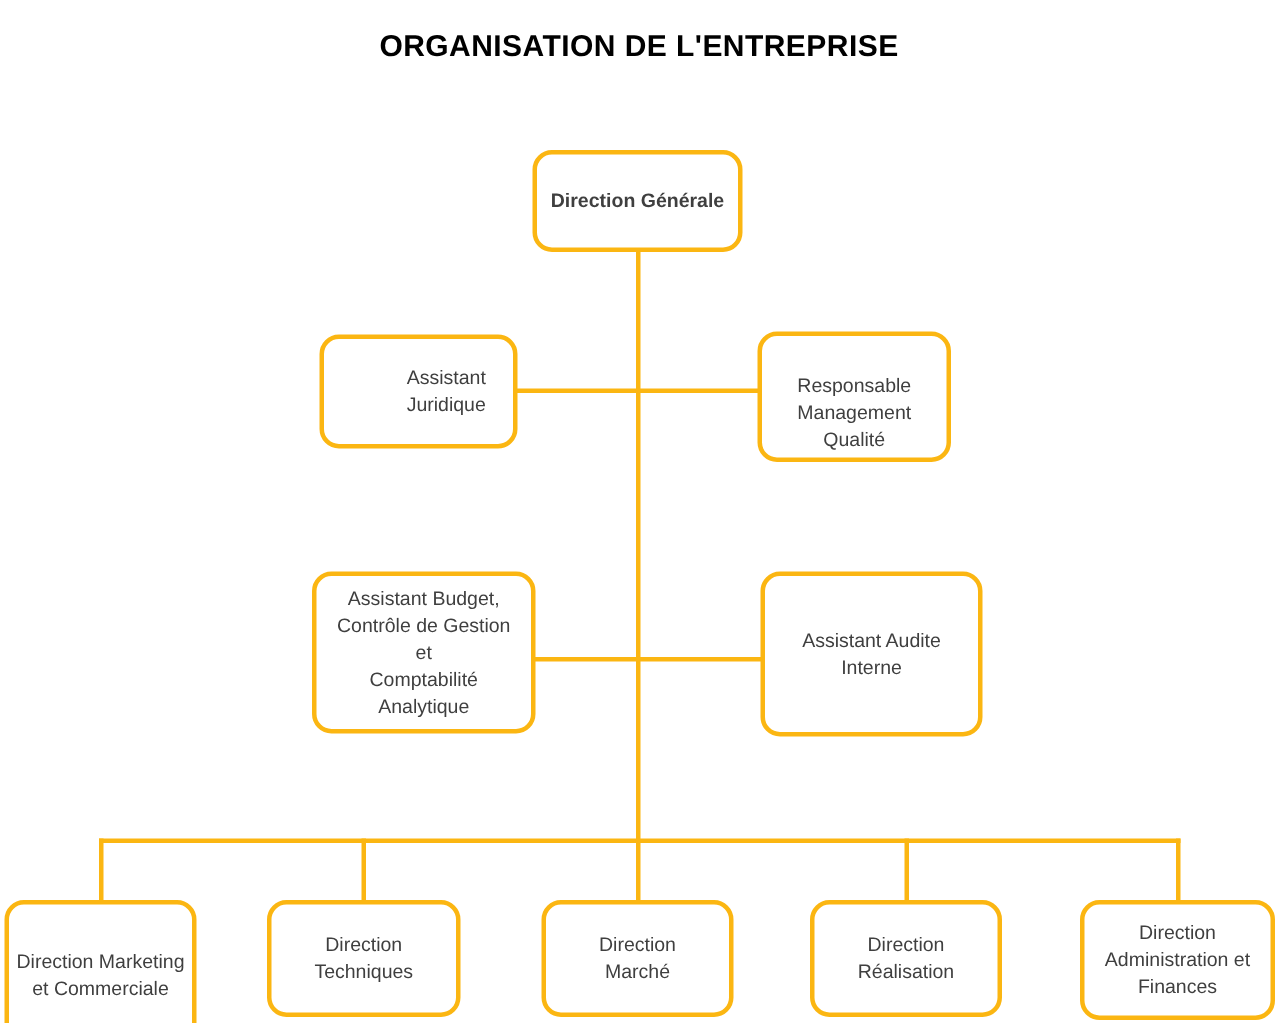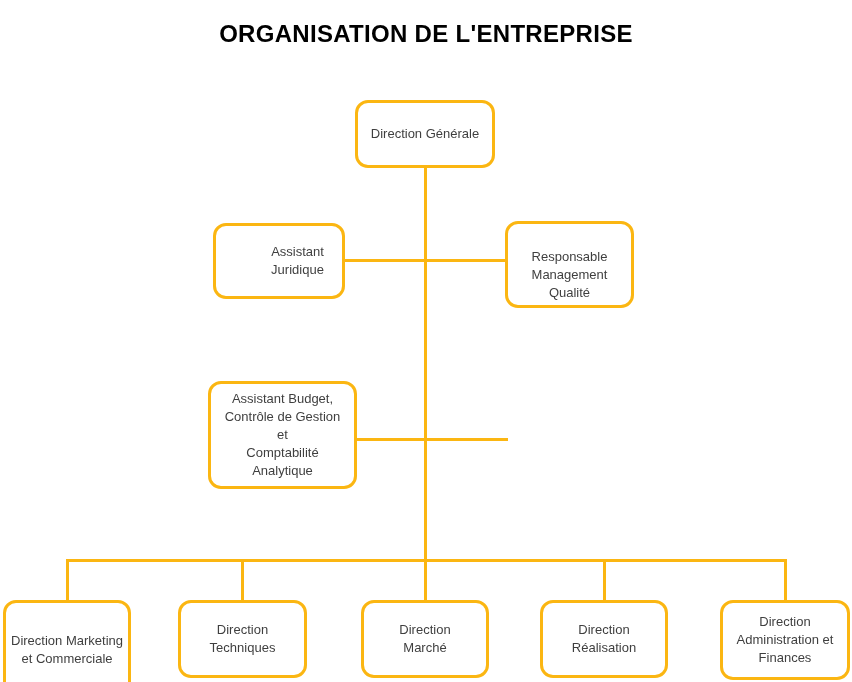--- a/index.html
+++ b/index.html
@@ -3,35 +3,35 @@
 <meta charset="utf-8">
 <style>
   :root { --accent:#FBB612; --text:#3F3F3F; --bg:#FFFFFF; }
   html,body { margin:0; padding:0; background:#fff; }
   .canvas {
     position:relative; width:852px; height:682px; background:var(--bg);
     font-family:"Liberation Sans", sans-serif; overflow:hidden;
   }
   .title {
     position:absolute; top:20px; left:0; width:100%; margin:0;
-    text-align:center; font-size:24px; font-weight:bold; color:#000;
+    text-align:center; font-size:20px; font-weight:bold; color:#000;
     letter-spacing:0.3px;
   }
   .node {
     position:absolute; box-sizing:border-box; background:#fff;
     border:3px solid var(--accent); border-radius:13px;
     display:flex; align-items:center; justify-content:center;
     text-align:center; color:var(--text); font-size:13px; line-height:18px;
     padding:3px; z-index:2;
   }
   .node span { white-space:pre-line; }
   .line { position:absolute; background:var(--accent); z-index:1; }
 
   
-  #n-dg  { left:355px; top:100px; width:140px; height:68px; }
+  #n-dg  { left:355px; top:100px; width:140px; height:68px;font-weight:bold; }
   #n-aj  { left:213px; top:223px; width:132px; height:76px;padding-left:40px; }
   #n-rmq { left:505px; top:221px; width:129px; height:87px;align-items:flex-end; }
   #n-ab  { left:208px; top:381px; width:149px; height:108px; }
   #n-aai { left:507px; top:381px; width:148px; height:110px; }
   #n-dmc { left:3px;   top:600px; width:128px; height:100px; }
   #n-dt  { left:178px; top:600px; width:129px; height:78px; }
   #n-dm  { left:361px; top:600px; width:128px; height:78px; }
   #n-dr  { left:540px; top:600px; width:128px; height:78px; }
   #n-daf { left:720px; top:600px; width:130px; height:80px; }
 
@@ -76,20 +76,24 @@
   </div>
 
   <div class="node" id="n-ab">
     <span>Assistant Budget,
 Contrôle de Gestion
 et
 Comptabilité
 Analytique</span>
   </div>
 
+  <div class="node" id="n-aai">
+    <span>Assistant Audite
+Interne</span>
+  </div>
 
   <div class="node" id="n-dmc">
     <span>Direction Marketing
 et Commerciale</span>
   </div>
 
   <div class="node" id="n-dt">
     <span>Direction
 Techniques</span>
   </div>

